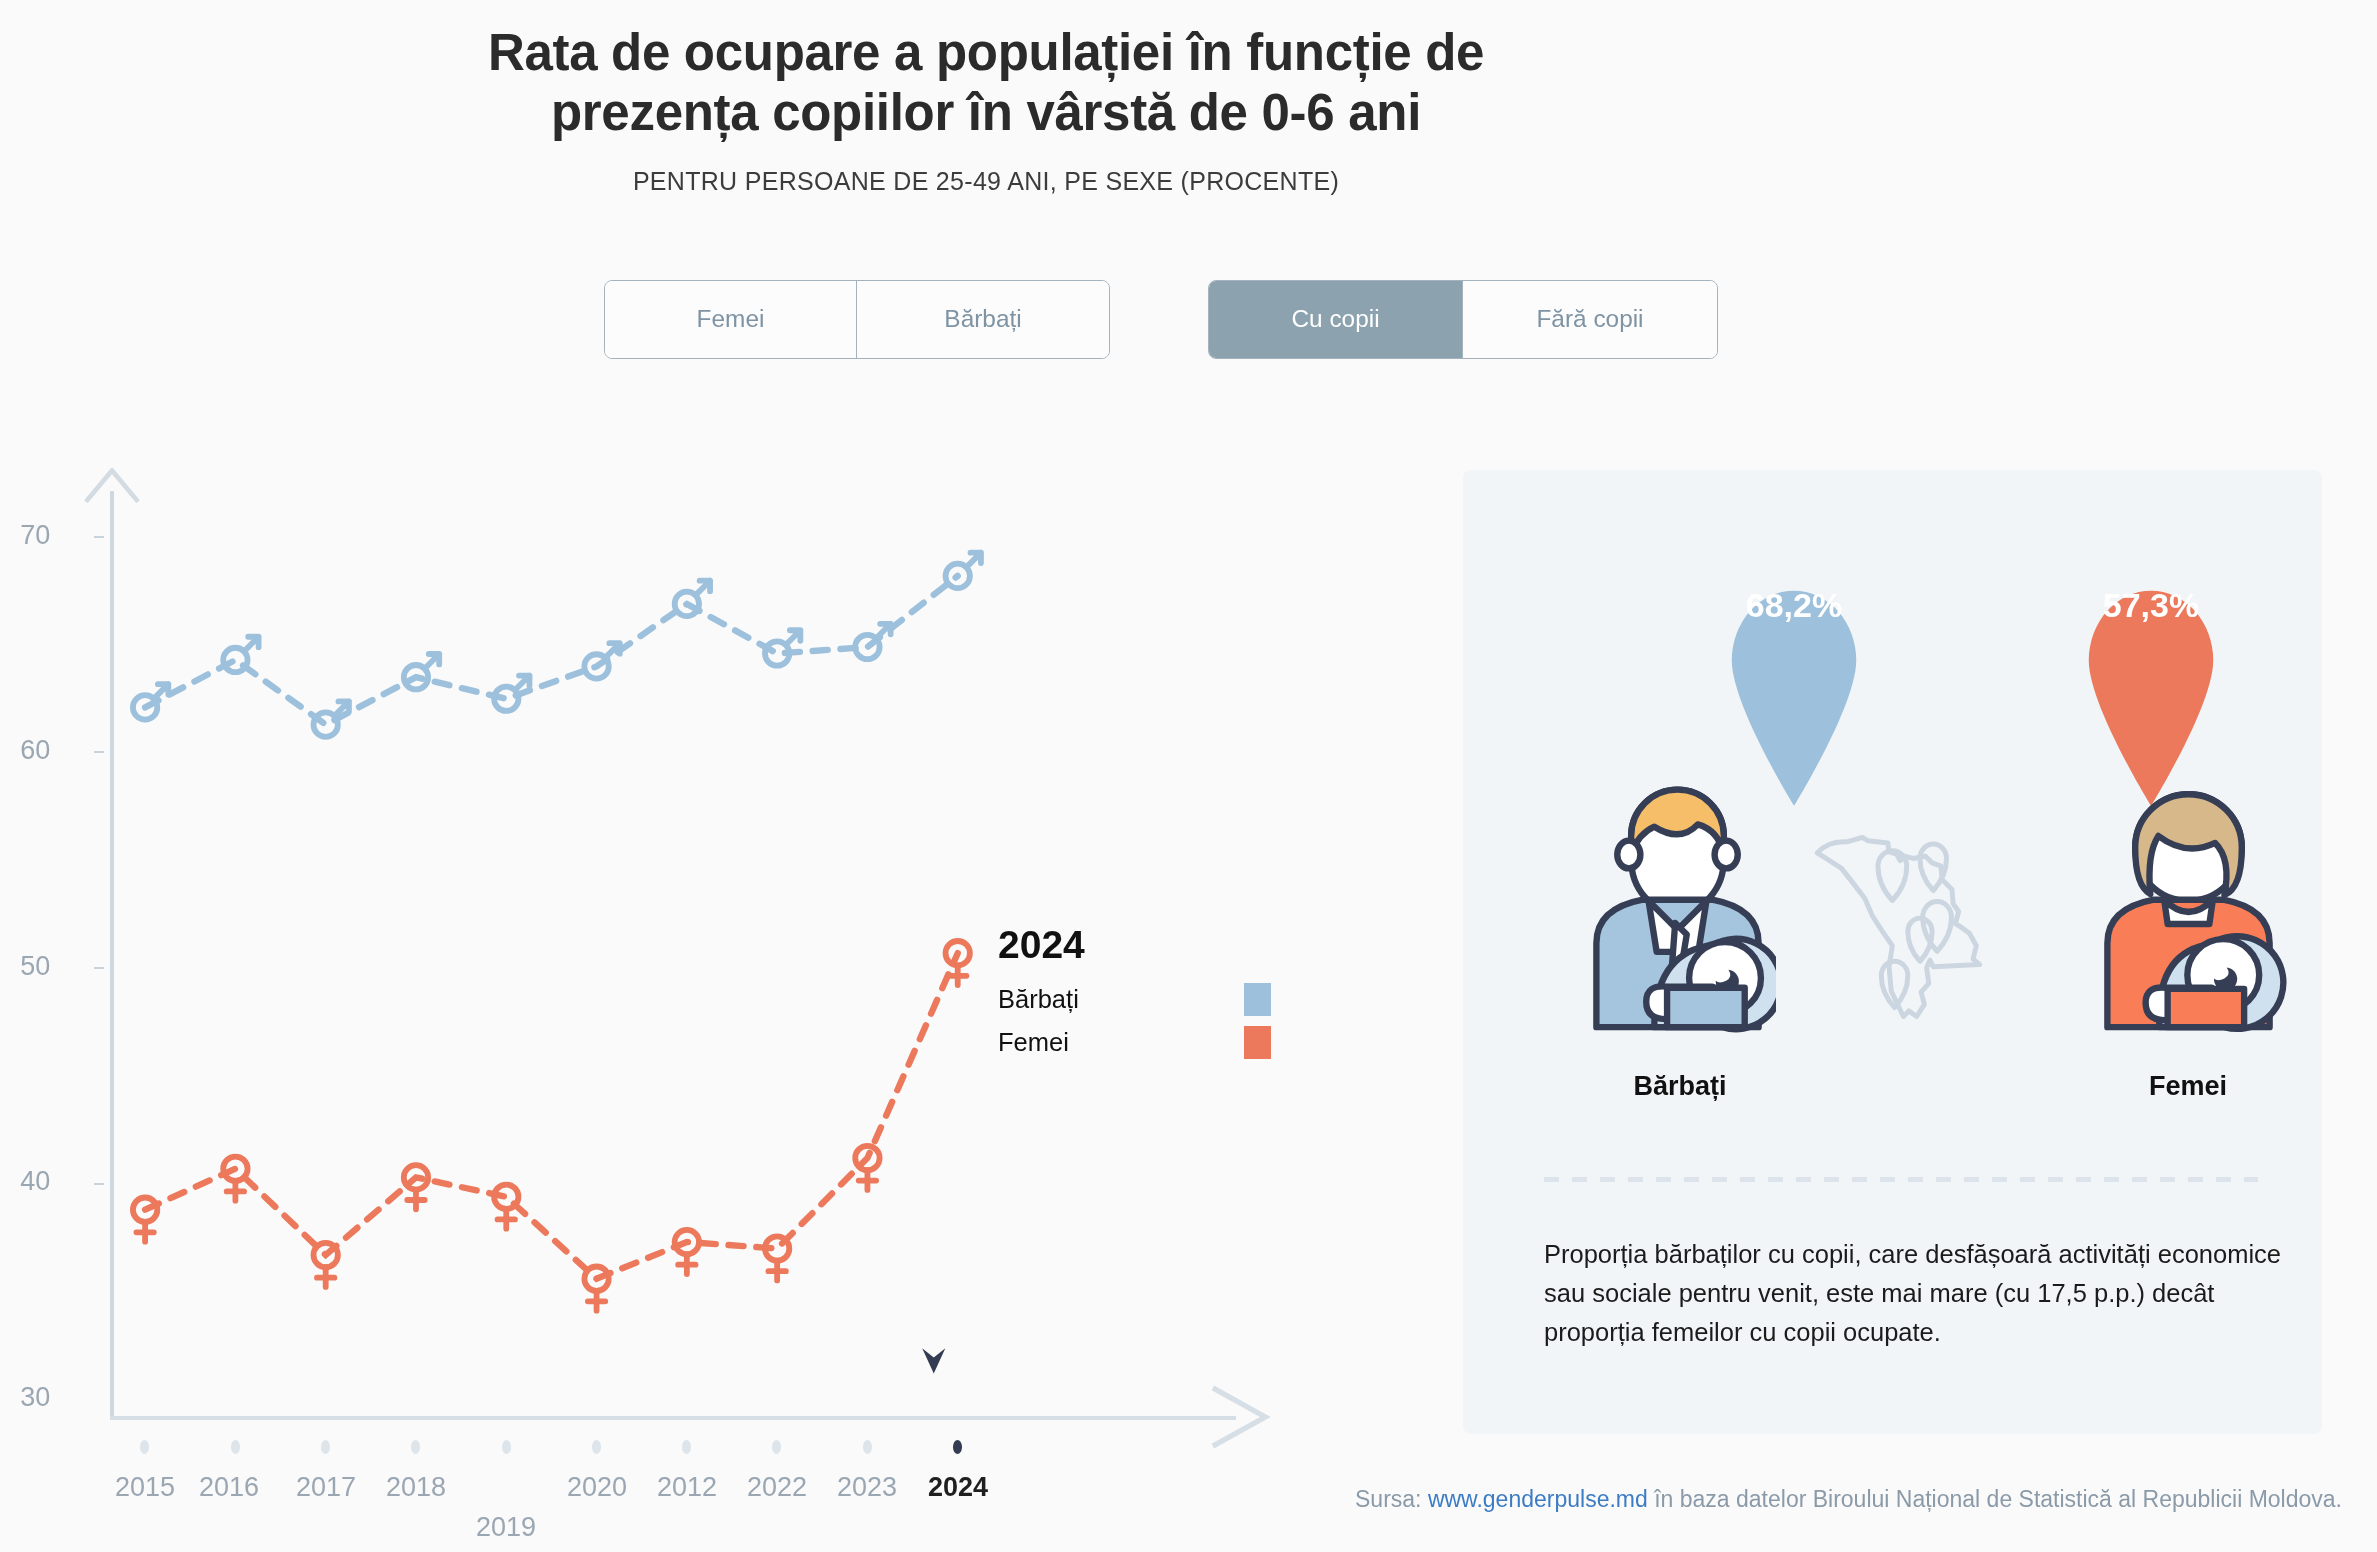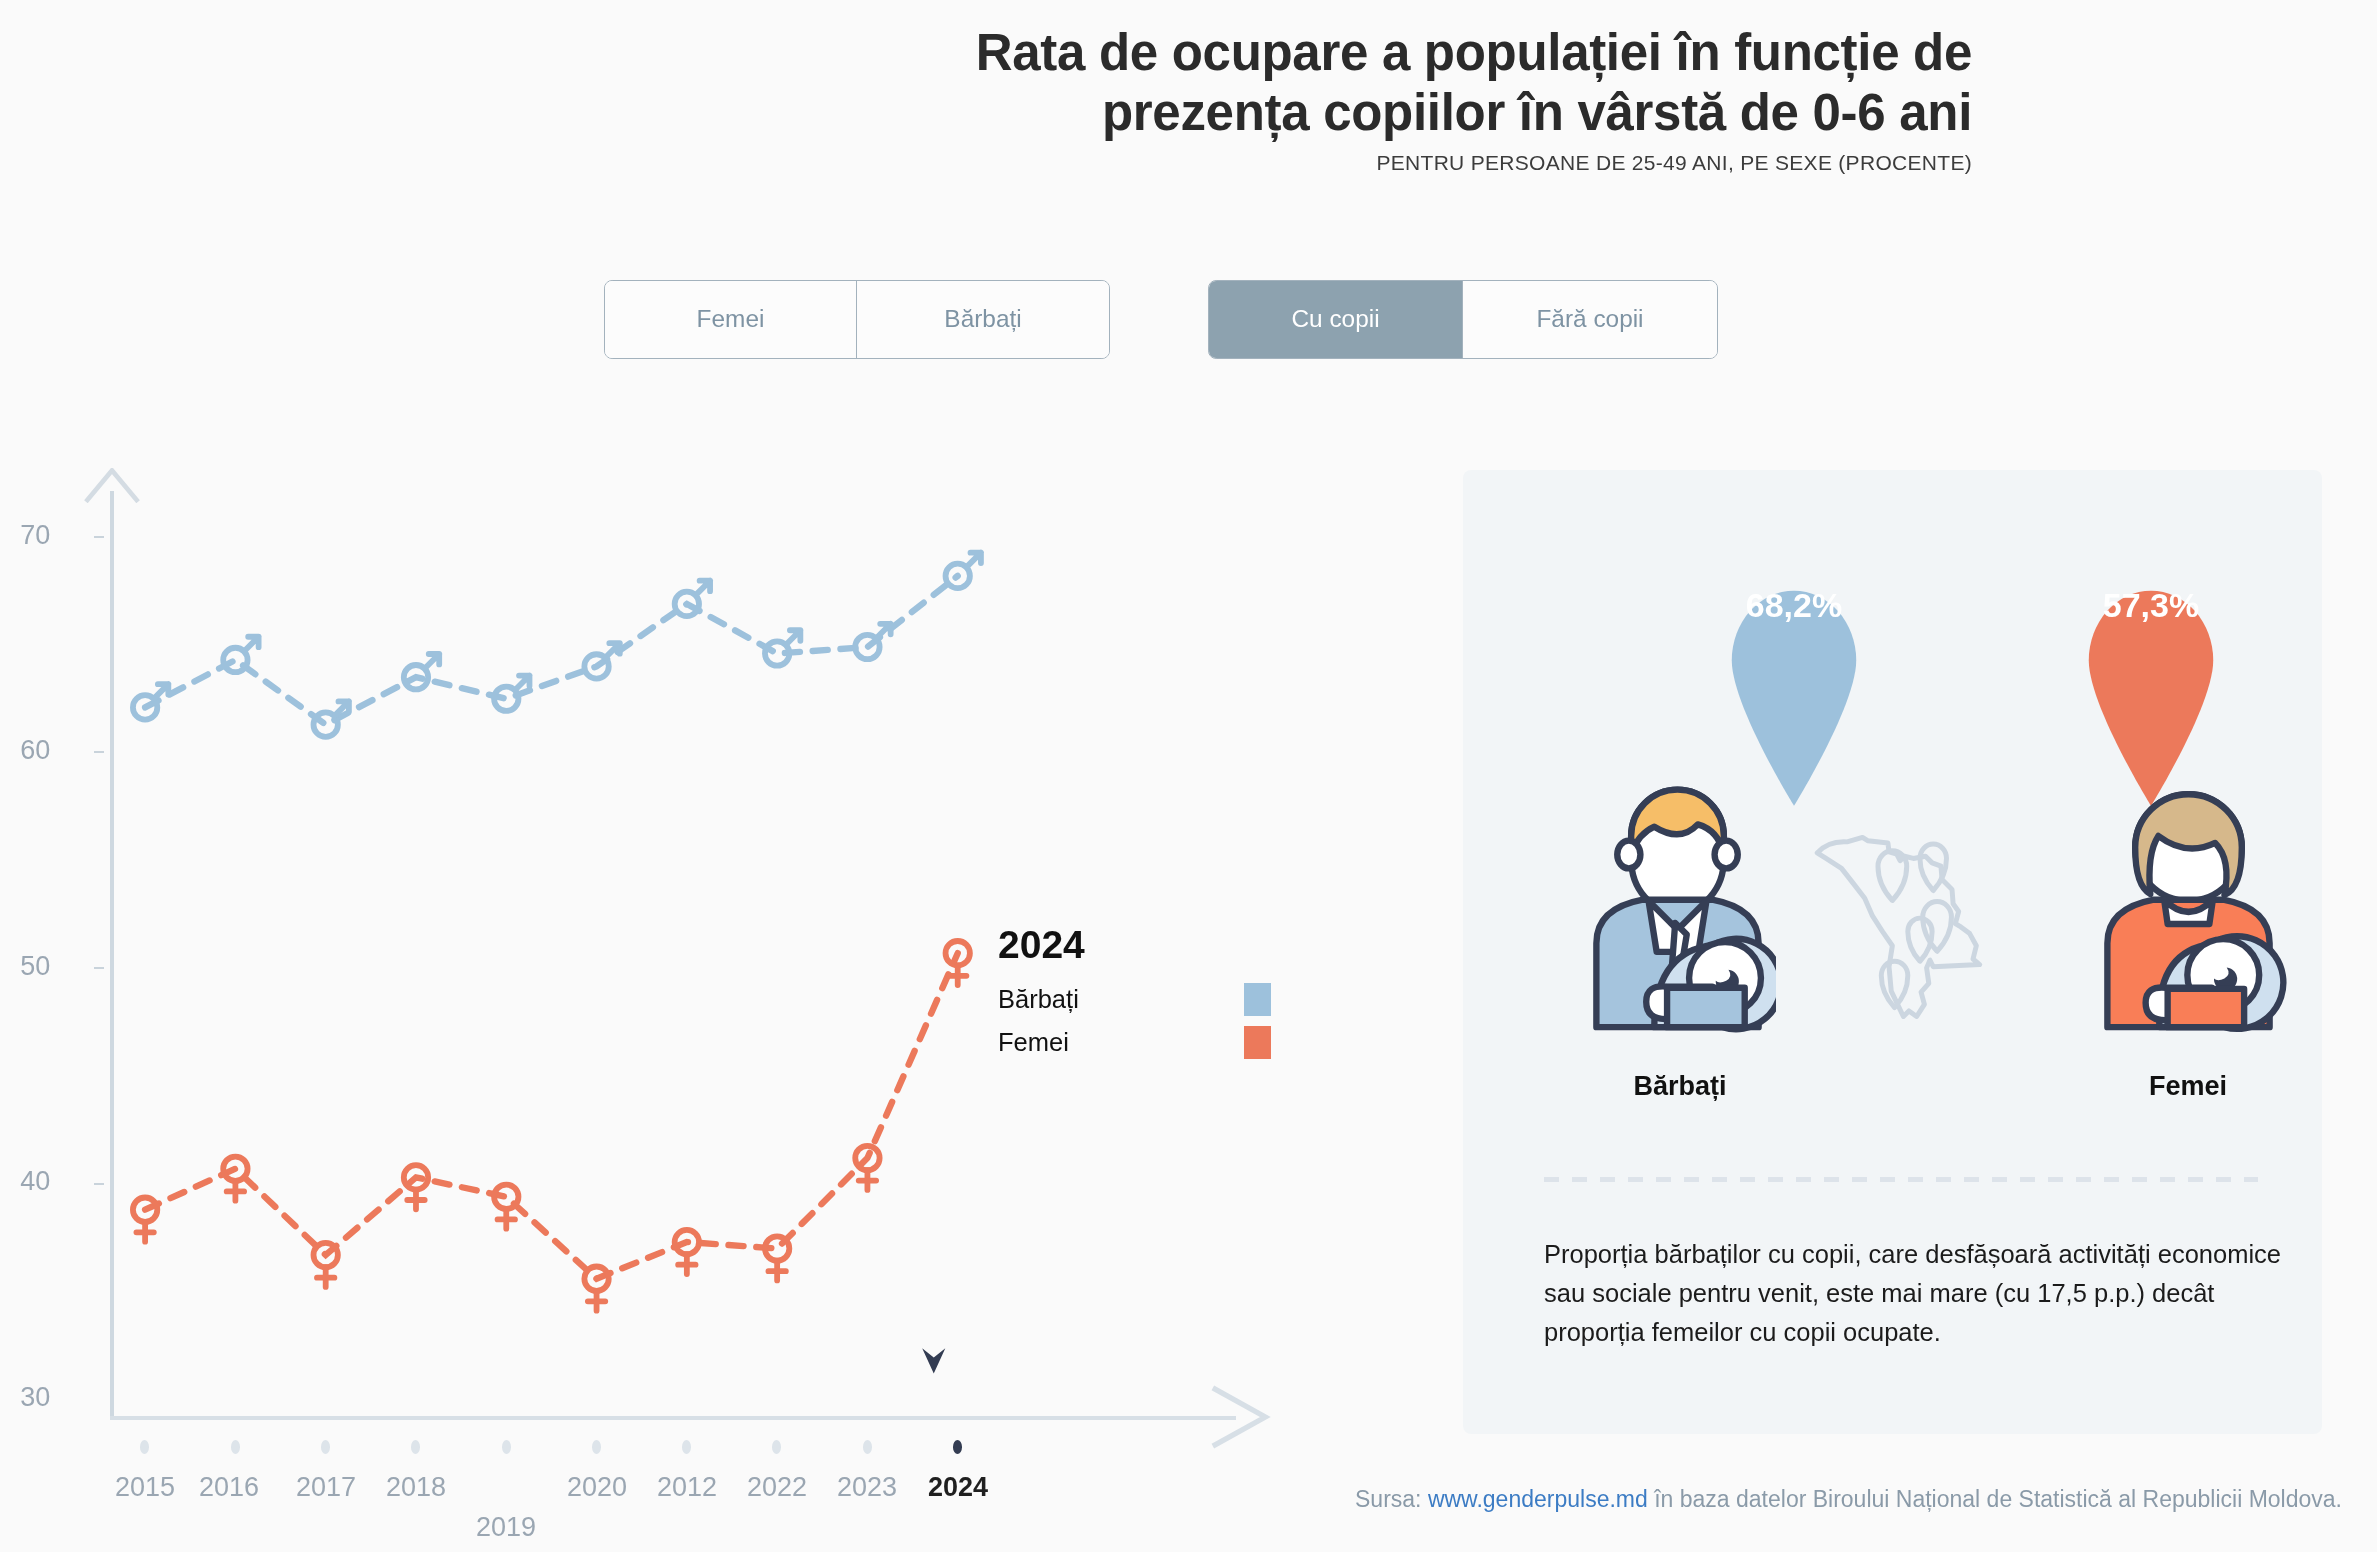--- a/index.html
+++ b/index.html
@@ -6,27 +6,27 @@
   * { box-sizing: border-box; margin: 0; padding: 0; }
   html, body {
     width: 2377px; height: 1552px;
     background: #fafafa;
     font-family: "Liberation Sans", sans-serif;
     overflow: hidden;
   }
   #root { position: relative; width: 2377px; height: 1552px; }
 
   
-  .header { position: absolute; left: 0; top: 23px; width: 1972px; text-align: right; }
+  .header { position: absolute; left: 0; top: 23px; width: 1972px; text-align: center; }
   .title {
     font-size: 51px; font-weight: bold; color: #2b2b2b;
     line-height: 1.18; letter-spacing: -0.3px;
   }
   .subtitle {
-    margin-top: 8px; font-size: 21px; color: #3c3c3c;
+    margin-top: 24px; font-size: 25px; color: #3c3c3c;
     letter-spacing: 0.3px;
   }
 
   
   .toggles { position: absolute; left: 604px; top: 280px; display: flex; gap: 98px; }
   .tgroup { display: flex; border: 1.7px solid #a3b2bd; border-radius: 8.1px; overflow: hidden; background: #fcfcfc; }
   .tbtn {
     font-size: 24.4px; padding: 24.4px 0; width: 252px; text-align: center;
     color: #7e93a3; background: #fcfcfc; cursor: pointer; user-select: none;
     border-right: 1.7px solid #a3b2bd;

